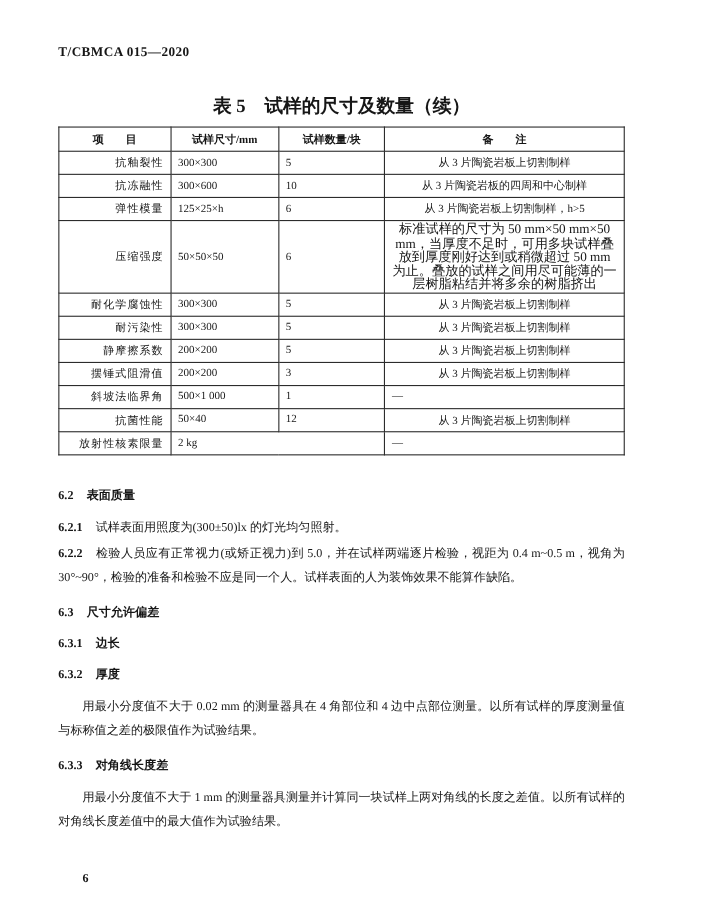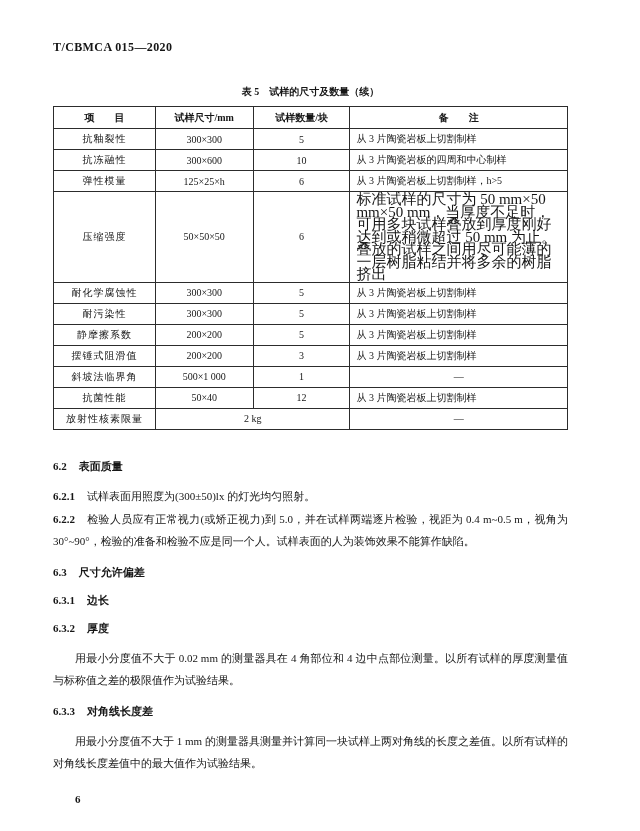--- a/index.html
+++ b/index.html
@@ -6,37 +6,37 @@
   html,body { width:640px; height:831px; }
   body {
     background:#ffffff;
     font-family:"Liberation Serif","DejaVu Serif",serif;
     color:#161616;
     position:relative;
     overflow:hidden;
   }
   .content { position:absolute; left:53px; top:40px; width:515px; }
   .doc-number { font-weight:bold; font-size:12px; letter-spacing:.4px; }
-  .table-title { text-align:center; font-weight:bold; font-size:10px; margin-top:30px; }
+  .table-title { text-align:center; font-weight:bold; font-size:17px; margin-top:30px; }
   table.spec {
     margin-top:7px;
     width:515px;
     border-collapse:collapse;
     font-size:10px;
   }
   table.spec { border:1.6px solid #1d1d1d; }
   table.spec th, table.spec td { border:1px solid #2c2c2c; }
   table.spec th {
     font-weight:bold; height:22px; text-align:center; padding:1px 4px;
   }
   table.spec td { height:21px; padding:1px 6px; }
-  td.c-item { text-align:center; padding-left:8px; letter-spacing:1px; }
-  td.c-center { text-align:center; }
-  td.c-note { text-align:left; padding-left:9px; }
-  td.c-note-sm { font-size:15px; line-height:12.5px; padding:4px 8px; }
+  td.c-item { text-align:right; padding-left:8px; letter-spacing:1px; }
+  td.c-center { }
+  td.c-note { text-align:center; padding-left:9px; }
+  td.c-note-sm { font-size:12px; line-height:12.5px; padding:4px 8px; }
   .sections { margin-top:29px; font-size:11px; }
   .sec-h1, .sec-h2 { font-weight:bold; font-size:11px; margin:13px 0 11px 0; }
   .sec-num { font-weight:bold; margin-right:12px; }
   p.clause { line-height:22px; margin:0 0 1px 0; text-align:justify; }
   p.plain { line-height:22px; margin:2px 0 12px 0; text-indent:2em; text-align:justify; }
   .page-number { position:absolute; left:75px; top:793px; font-weight:bold; font-size:11px; }
 </style>
 </head>
 <body>
 

